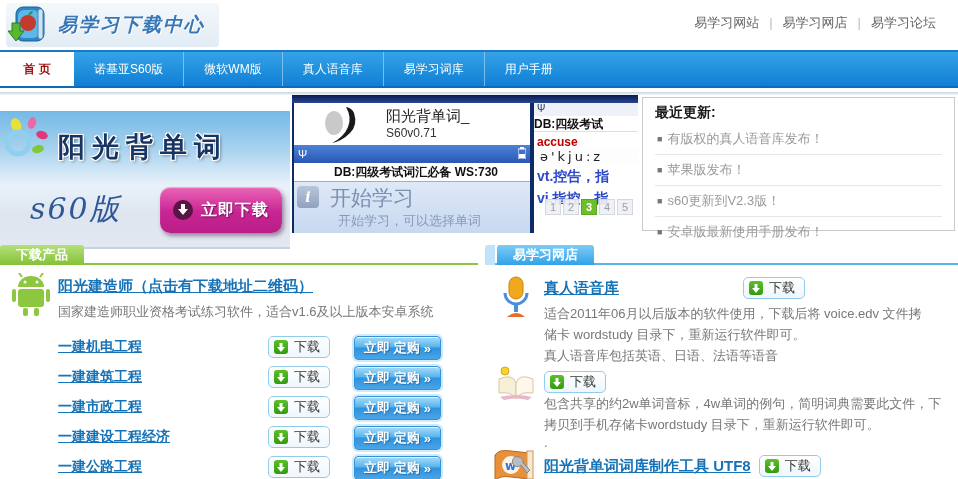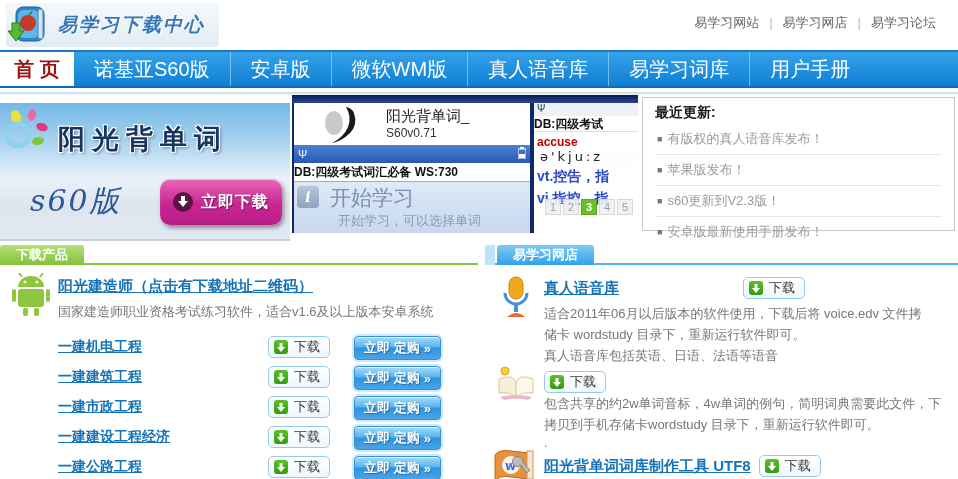--- a/index.html
+++ b/index.html
@@ -17,28 +17,28 @@
   .toplinks a { color:#666; margin:0 10px; }
   .toplinks .sep { color:#bbb; }
 
   
   .nav { position:absolute; top:50px; left:0; width:958px; height:38px;
     background:linear-gradient(#35a2e8,#0f7fd4); border-top:2px solid #1b78c6;
     border-bottom:2px solid #0d6cba; display:flex; }
   .nav-shadow { position:absolute; top:92px; left:0; width:958px; height:3px;
     background:linear-gradient(#c9d6e0,#f2f6f9); }
   .nav a { display:flex; align-items:center; justify-content:center; color:#fff;
-    font-size:20px; padding:0 20px; border-left:1px solid rgba(160,210,245,.7); }
+    font-size:12px; padding:0 20px; border-left:1px solid rgba(160,210,245,.7); }
   .nav a:first-child, .nav a:nth-child(2) { border-left:none; }
   .nav a.active { background:#fff; color:#9b1414; font-weight:bold; width:74px; padding:0; }
 
   
   .mainrow { position:absolute; top:95px; left:0; width:958px; height:138px; }
 
-  .banner { position:absolute; left:0; top:8px; width:290px; height:138px; overflow:hidden;
+  .banner { position:absolute; left:0; top:16px; width:290px; height:138px; overflow:hidden;
     background:linear-gradient(#74b9e6 0%,#a8d2ee 28%,#e9f2fa 55%,#dee5ef 75%,#e3e9f2 100%);
     border-bottom:2px solid #c6d3de;padding-left:36px; }
   .banner-title { position:absolute; left:58px; top:18px; font-size:27px; font-weight:bold;
     color:#173463; letter-spacing:7px;
     text-shadow:-1px -1px 0 #fff,1px -1px 0 #fff,-1px 1px 0 #fff,1px 1px 0 #fff,2px 2px 3px rgba(0,0,0,.35); }
   .banner-edition { position:absolute; left:30px; top:78px; font-size:30px; font-style:italic;
     font-family:"DejaVu Serif",serif; color:#2d5796; letter-spacing:2px; }
   .dl-big { position:absolute; right:8px; top:76px; width:122px; height:46px; border:none;
     border-radius:10px; background:linear-gradient(#ea66b7,#c92493 55%,#b81e87);
     box-shadow:2px 3px 4px rgba(60,20,60,.45), inset 0 1px 1px rgba(255,255,255,.5);
@@ -54,21 +54,21 @@
   .car-topbar { position:absolute; left:0; top:0; width:346px; height:8px;
     background:linear-gradient(#0a1c50,#2a4590); }
   .screen1 { position:absolute; left:2px; top:8px; width:236px; height:130px; background:#fff; }
   .s1-head { position:relative; height:42px; background:#fff; }
   .s1-applogo { position:absolute; left:22px; top:2px; }
   .s1-title { position:absolute; left:92px; top:4px; font-size:15px; color:#222; }
   .s1-ver { position:absolute; left:92px; top:23px; font-size:12px; color:#333; }
   .s1-status { height:18px; background:linear-gradient(#4c82d6,#2a58b4); color:#fff;
     display:flex; align-items:center; justify-content:space-between; padding:0 4px; }
   .s1-db { height:18px; background:#fff; font-size:12px; font-weight:bold; color:#111;
-    white-space:nowrap; overflow:hidden; padding-left:0; line-height:18px; }
+    white-space:nowrap; overflow:hidden; padding-left:0; line-height:18px;margin-left:40px; }
   .s1-body { height:52px; background:linear-gradient(#dfe9f7,#c6d8f0); position:relative;
     border-top:1px solid #9ab0d0; }
   .info-badge { position:absolute; left:3px; top:4px; width:22px; height:22px; border-radius:4px;
     background:linear-gradient(#b9c6da,#8fa2bf); color:#fff; font-family:"DejaVu Serif",serif;
     font-style:italic; font-weight:bold; font-size:14px; display:flex; align-items:center;
     justify-content:center; }
   .s1-h1 { position:absolute; left:36px; top:2px; font-size:21px; color:#7b8fb0; }
   .s1-h2 { position:absolute; left:44px; top:30px; font-size:13px; color:#8a9ab8;
     white-space:nowrap; }
   .screen2 { position:absolute; left:240px; top:8px; width:106px; height:130px; background:#fff;
@@ -165,21 +165,20 @@
     <span class="logo-title">易学习下载中心</span>
   </div>
   <div class="toplinks">
     <a href="#">易学习网站</a><span class="sep">|</span><a href="#">易学习网店</a><span class="sep">|</span><a href="#">易学习论坛</a>
   </div>
 </div>
 
 <div class="nav">
   <a href="#" class="active">首 页</a>
   <a href="#">诺基亚S60版</a>
-  <a href="#">安卓版</a>
   <a href="#">微软WM版</a>
   <a href="#">真人语音库</a>
   <a href="#">易学习词库</a>
   <a href="#">用户手册</a>
 </div>
 <div class="nav-shadow"></div>
 
 <div class="mainrow">
 
   <div class="banner">

